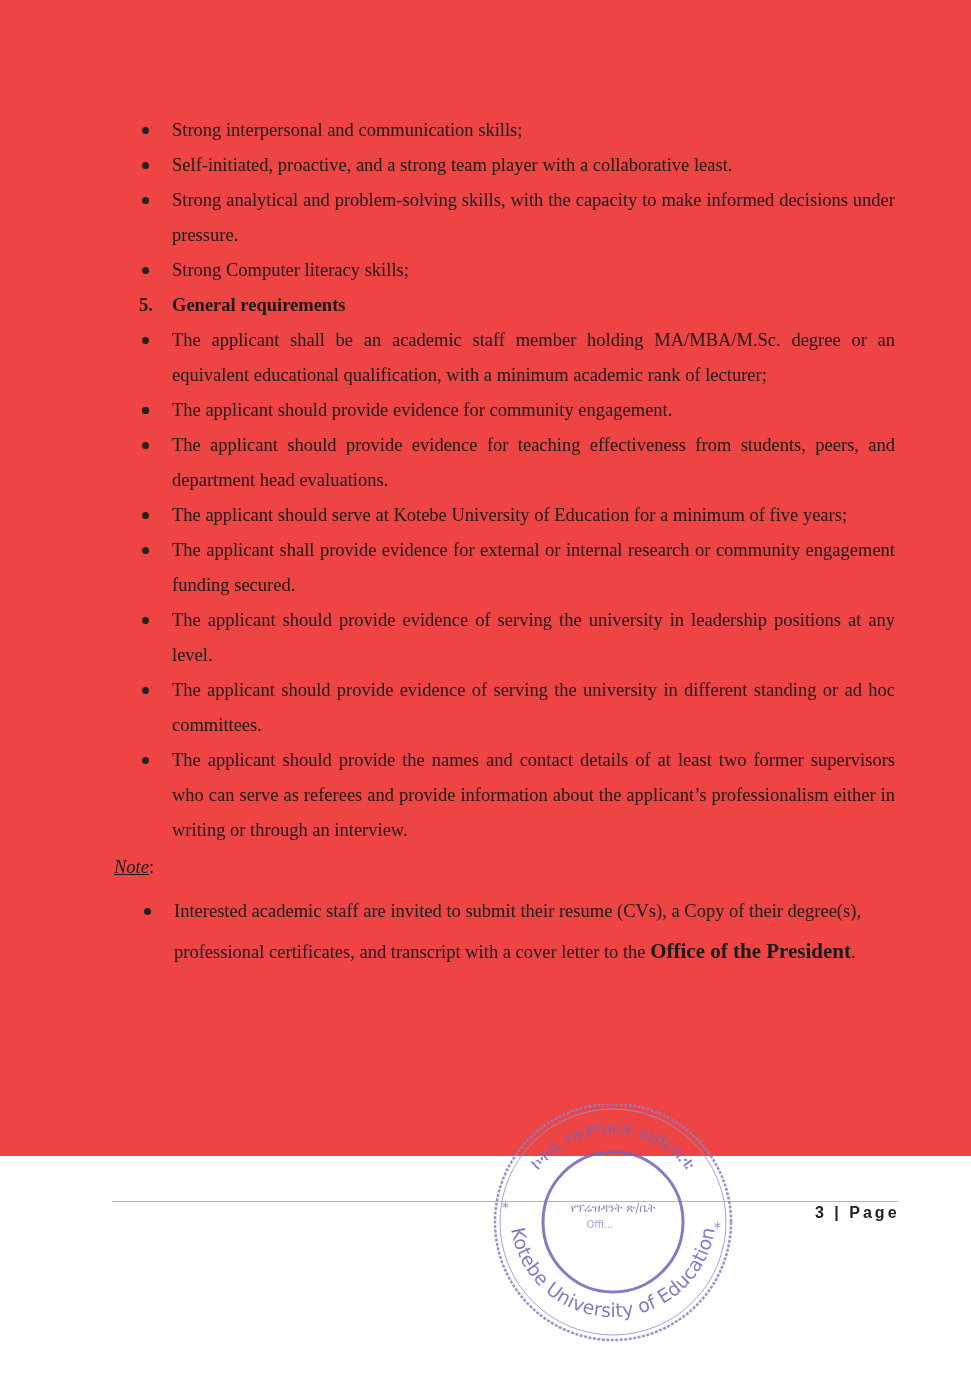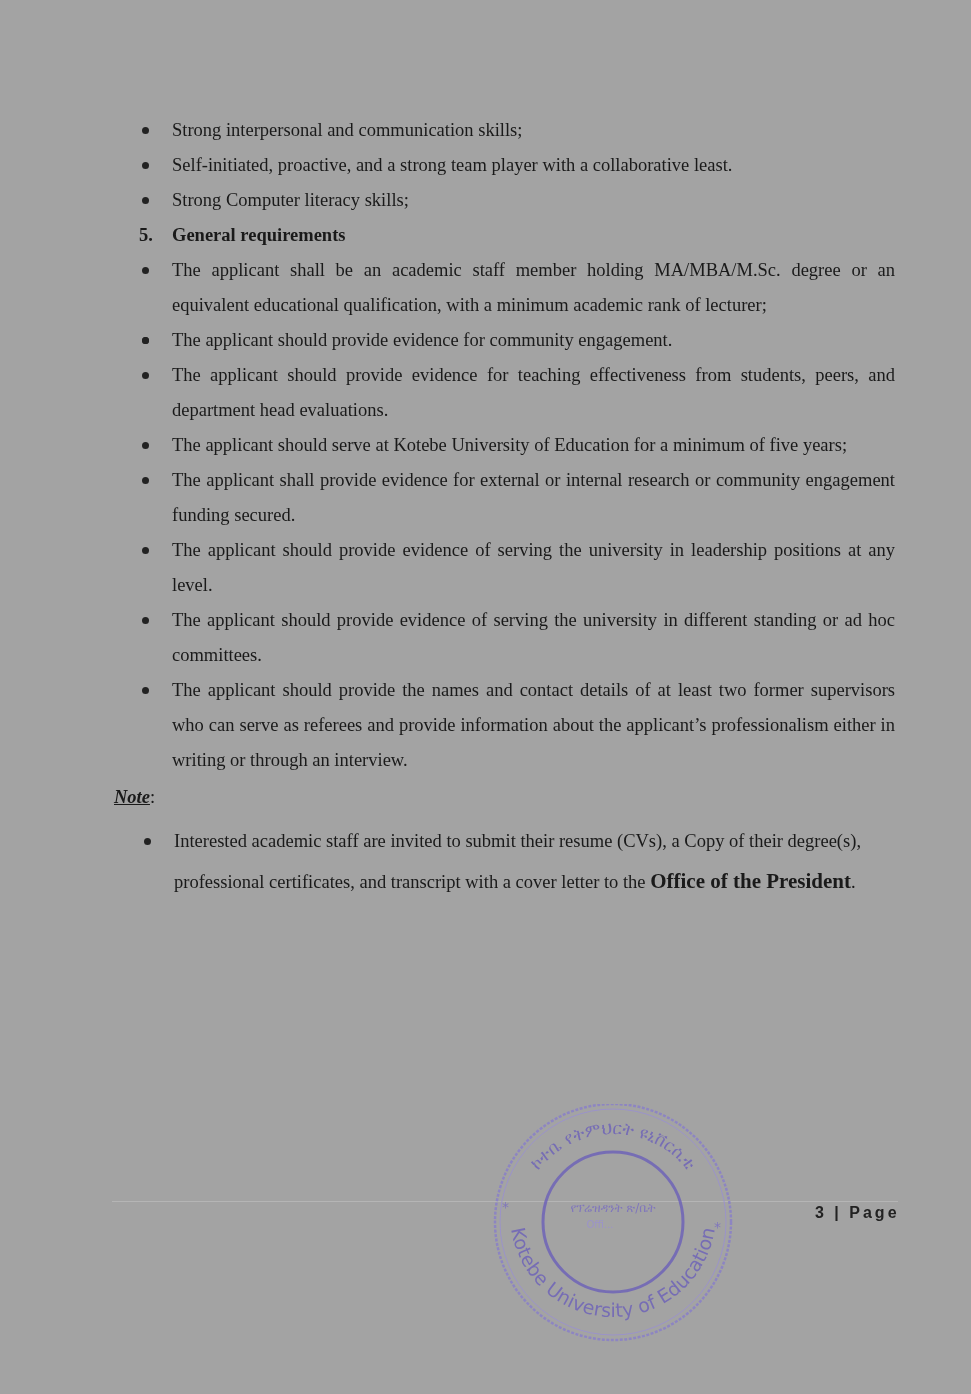--- a/index.html
+++ b/index.html
@@ -11,22 +11,22 @@
       width: 971px;
       height: 1394px;
       position: relative;
       overflow: hidden;
       font-family: "Liberation Serif", "DejaVu Serif", serif;
       color: #1a1a1a;
     }
     .page {
       position: absolute;
       left: 0; top: 0;
-      width: 971px; height: 1394px;
-      background: #a3a3a3;
+      width: 971px; height: 1156px;
+      background: #ef4444;
     }
     .content {
       position: absolute;
       left: 0; top: 113px;
       width: 971px;
     }
     .item {
       position: relative;
       padding-left: 172px;
       padding-right: 76px;
@@ -58,21 +58,21 @@
     }
     .note-label {
       position: relative;
       padding-left: 114px;
       font-size: 18.5px;
       line-height: 35px;
       margin-top: 2px;
     }
     .note-label .underl {
       font-style: italic;
-      font-weight: bold;
+      font-weight: normal;
       text-decoration: underline;
     }
     .note-item {
       position: relative;
       padding-left: 174px;
       padding-right: 96px;
       font-size: 18.5px;
       line-height: 40px;
       margin-top: 6px;
     }
@@ -122,20 +122,24 @@
 <div class="page">
   <div class="content">
 
     <div class="item">
       <span class="bullet"></span>
       <span>Strong interpersonal and communication skills;</span>
     </div>
     <div class="item">
       <span class="bullet"></span>
       <span>Self-initiated, proactive, and a strong team player with a collaborative least.</span>
+    </div>
+    <div class="item">
+      <span class="bullet"></span>
+      <span>Strong analytical and problem-solving skills, with the capacity to make informed decisions under pressure.</span>
     </div>
     <div class="item">
       <span class="bullet"></span>
       <span>Strong Computer literacy skills;</span>
     </div>
 
     <div class="heading">
       <span class="num">5.</span>
       <span>General requirements</span>
     </div>

